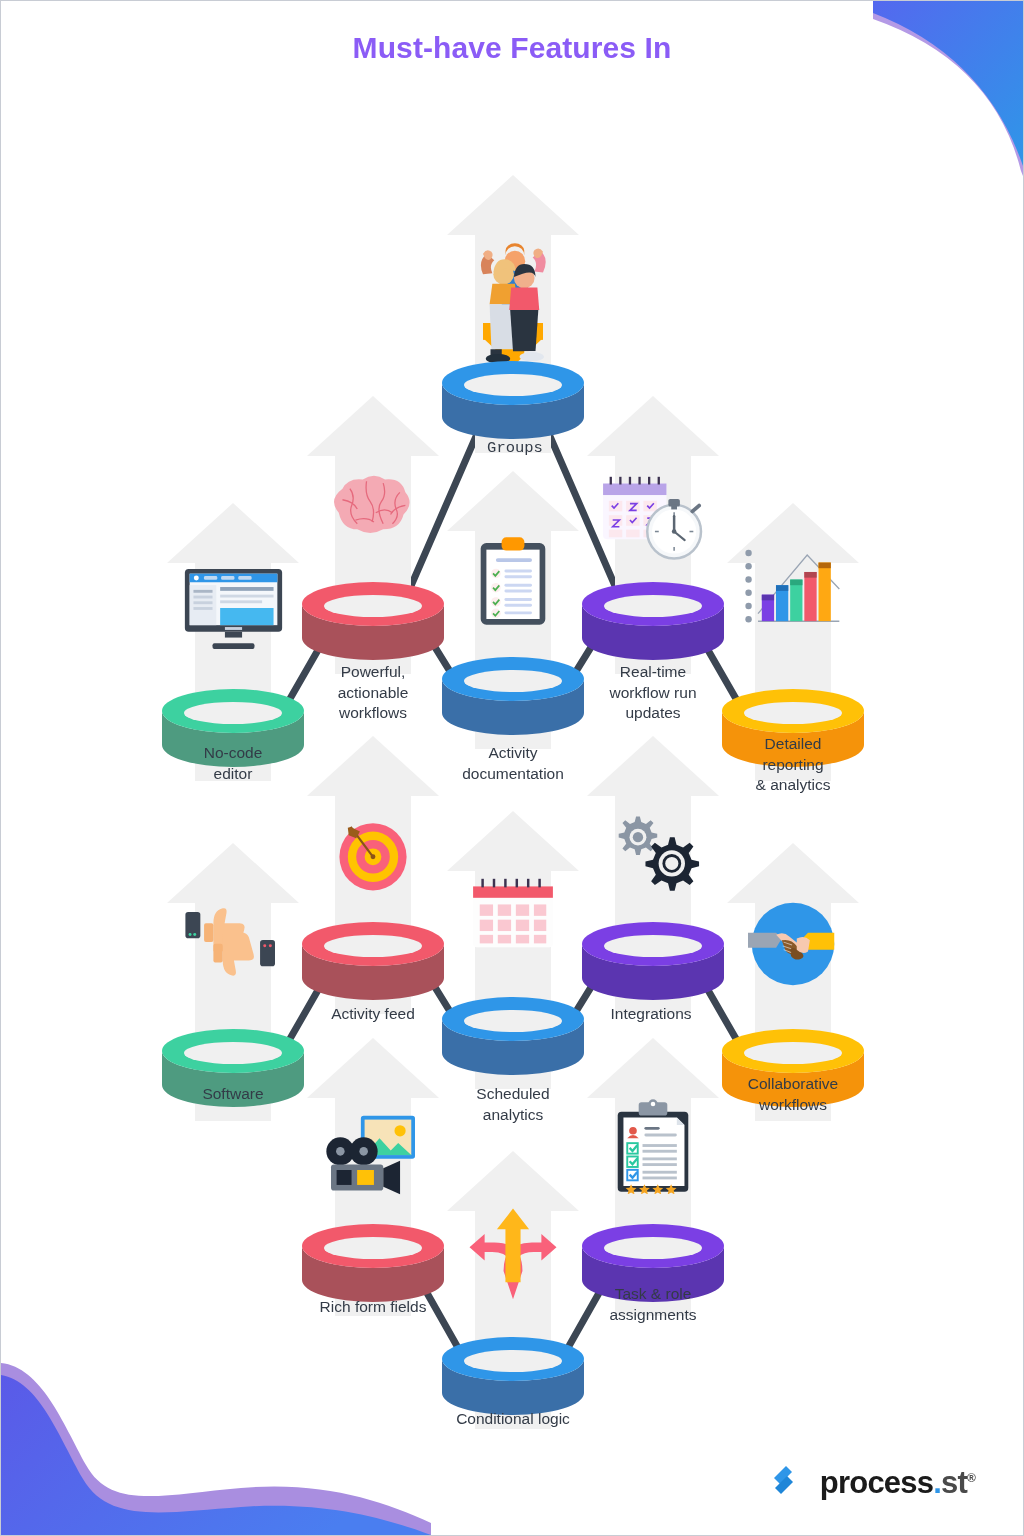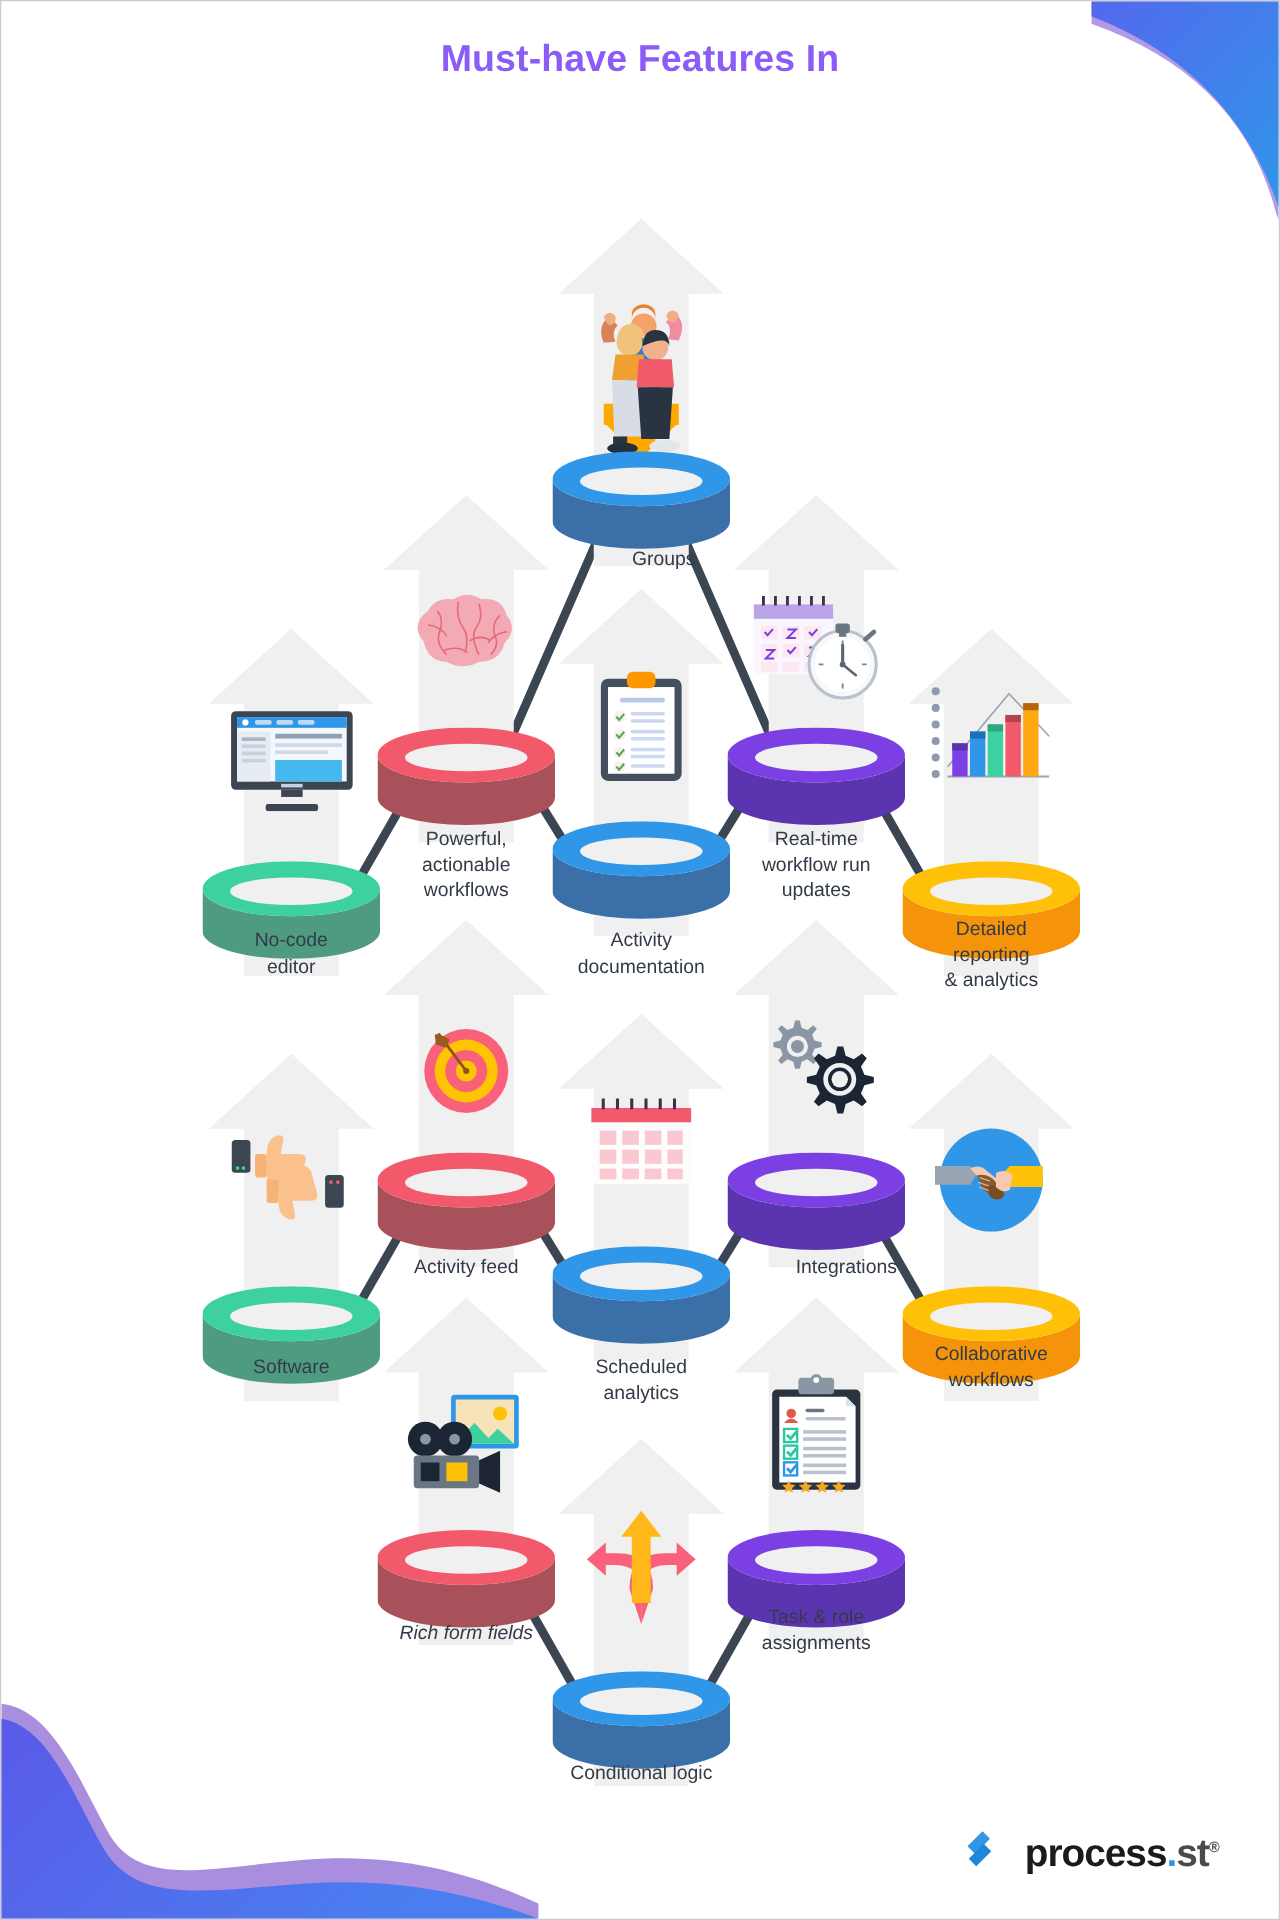--- a/index.html
+++ b/index.html
@@ -138,21 +138,21 @@
   <ellipse cx="80" cy="132" rx="13" ry="5" fill="#e2e7ee"></ellipse>
 </svg>
         </div>
   <svg style="position:absolute;left:-1px;top:188px;" width="142" height="84" viewBox="0 0 142 84">
     <path d="M0,22 a71,22 0 0 0 142,0 v34
              a71,22 0 0 1 -142,0 z" fill="#3a6fa8"></path>
     <ellipse cx="71" cy="22" rx="71" ry="22" fill="#2f96e8"></ellipse>
     <ellipse cx="71" cy="24" rx="49" ry="11" fill="#f0f0f0"></ellipse>
   </svg>
       </div>
-      <div class="label" style="width: 180px; left: 440px; top: 437px; white-space: pre-line;">Groups</div>
+      <div class="label" style="width: 180px; left: 424px; top: 437px; white-space: pre-line; font-family: Liberation Mono, monospace;">Groups</div>
       <div class="node" style="left: 162px; top: 500px; width: 140px; height: 280px;">
   <svg class="arrow-wrap" width="140" height="280" viewBox="0 0 140 280">
     <path d="M70,2 L136,62 L108,62 L108,280 L32,280 L32,62 L4,62 Z" fill="#f0f0f0"></path>
   </svg>
         <div style="position:absolute;left:0;top:66px;width:140px;display:flex;justify-content:center;">
           <svg viewBox="0 0 110 86" width="105" height="82">
   <rect x="4" y="2" width="102" height="66" rx="4" fill="#3c4653"></rect>
   <rect x="9" y="7" width="92" height="54" fill="#f4f7fb"></rect>
   <rect x="9" y="7" width="92" height="9" fill="#2f96e8"></rect>
   <circle cx="16" cy="11.5" r="2.6" fill="#ffffff"></circle>
@@ -462,21 +462,21 @@
   <circle cx="70" cy="54" r="7" fill="#f0f0f0"></circle>
 </svg>
         </div>
   <svg style="position:absolute;left:-1px;top:188px;" width="142" height="84" viewBox="0 0 142 84">
     <path d="M0,22 a71,22 0 0 0 142,0 v34
              a71,22 0 0 1 -142,0 z" fill="#5b35b0"></path>
     <ellipse cx="71" cy="22" rx="71" ry="22" fill="#7b3fe4"></ellipse>
     <ellipse cx="71" cy="24" rx="49" ry="11" fill="#f0f0f0"></ellipse>
   </svg>
       </div>
-      <div class="label" style="width: 180px; left: 586px; top: 1003px; white-space: pre-line;">Integrations</div>
+      <div class="label" style="width: 180px; left: 560px; top: 1003px; white-space: pre-line;">Integrations</div>
       <div class="node" style="left: 722px; top: 840px; width: 140px; height: 280px;">
   <svg class="arrow-wrap" width="140" height="280" viewBox="0 0 140 280">
     <path d="M70,2 L136,62 L108,62 L108,280 L32,280 L32,62 L4,62 Z" fill="#f0f0f0"></path>
   </svg>
         <div style="position:absolute;left:0;top:58px;width:140px;display:flex;justify-content:center;">
           <svg viewBox="0 0 96 96" width="90" height="90">
   <circle cx="48" cy="48" r="44" fill="#2f96e8"></circle>
   <path d="M4,40 h40 l8,8 l-8,8 h-40 z" fill="#9aa5b4" opacity="0"></path>
   <path d="M0,36 h30 l6,6 l-6,10 h-30 z" fill="#9aa5b4"></path>
   <path d="M92,36 h-28 l-6,6 l6,12 h28 z" fill="#ffc107"></path>
@@ -520,21 +520,21 @@
   <path d="M66,58 l18,-8 v36 l-18,-8 z" fill="#1c2533"></path>
 </svg>
         </div>
   <svg style="position:absolute;left:-1px;top:188px;" width="142" height="84" viewBox="0 0 142 84">
     <path d="M0,22 a71,22 0 0 0 142,0 v34
              a71,22 0 0 1 -142,0 z" fill="#a9515a"></path>
     <ellipse cx="71" cy="22" rx="71" ry="22" fill="#f2596b"></ellipse>
     <ellipse cx="71" cy="24" rx="49" ry="11" fill="#f0f0f0"></ellipse>
   </svg>
       </div>
-      <div class="label" style="width: 190px; left: 277px; top: 1296px; white-space: pre-line; font-style: italic;">Rich form fields</div>
+      <div class="label" style="width: 190px; left: 277px; top: 1296px; white-space: pre-line;">Rich form fields</div>
       <div class="node" style="left: 442px; top: 1148px; width: 140px; height: 280px;">
   <svg class="arrow-wrap" width="140" height="280" viewBox="0 0 140 280">
     <path d="M70,2 L136,62 L108,62 L108,280 L32,280 L32,62 L4,62 Z" fill="#f0f0f0"></path>
   </svg>
         <div style="position:absolute;left:0;top:52px;width:140px;display:flex;justify-content:center;">
           <svg viewBox="0 0 100 110" width="96" height="104">
   <path d="M50,104 v-28 q0,-22 -22,-22 h-8 l0,9 l-16,-14 l16,-14 l0,9 h10 q30,0 30,30 z" fill="#f9617a"></path>
   <path d="M50,104 v-28 q0,-22 22,-22 h8 l0,9 l16,-14 l-16,-14 l0,9 h-10 q-30,0 -30,30 z" fill="#f9617a"></path>
   <path d="M42,86 v-56 h-9 l17,-22 l17,22 h-9 v56 z" fill="#ffb71a"></path>
 </svg>

